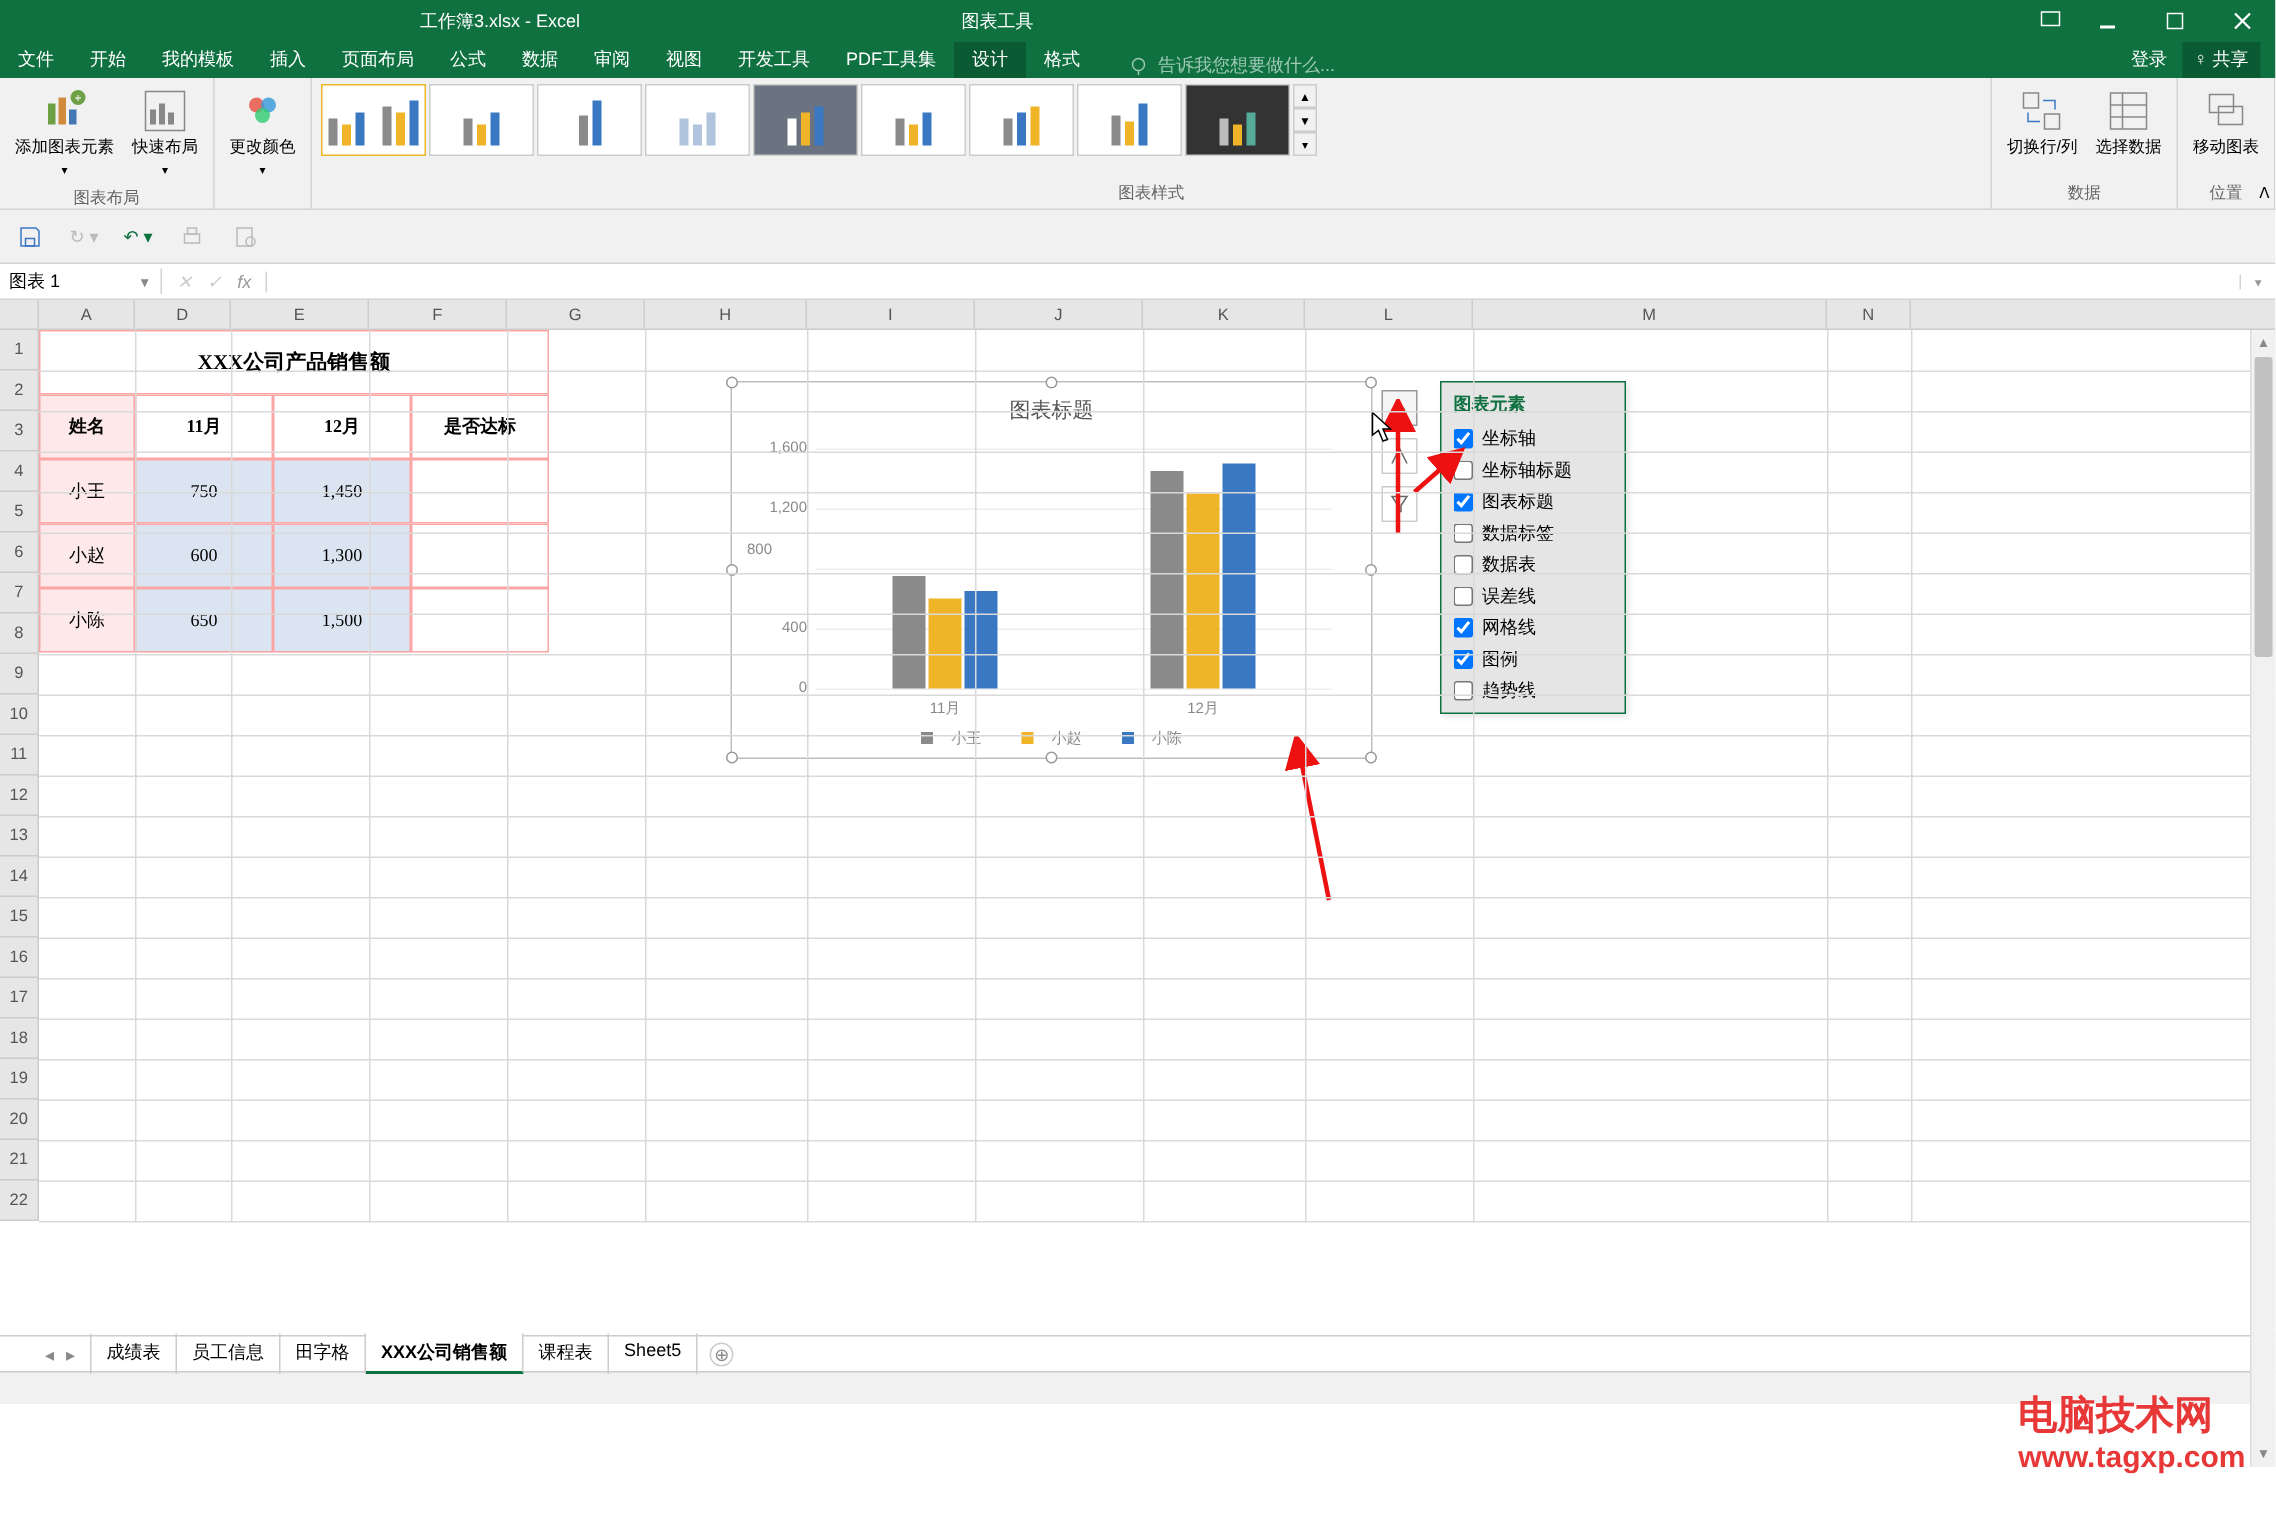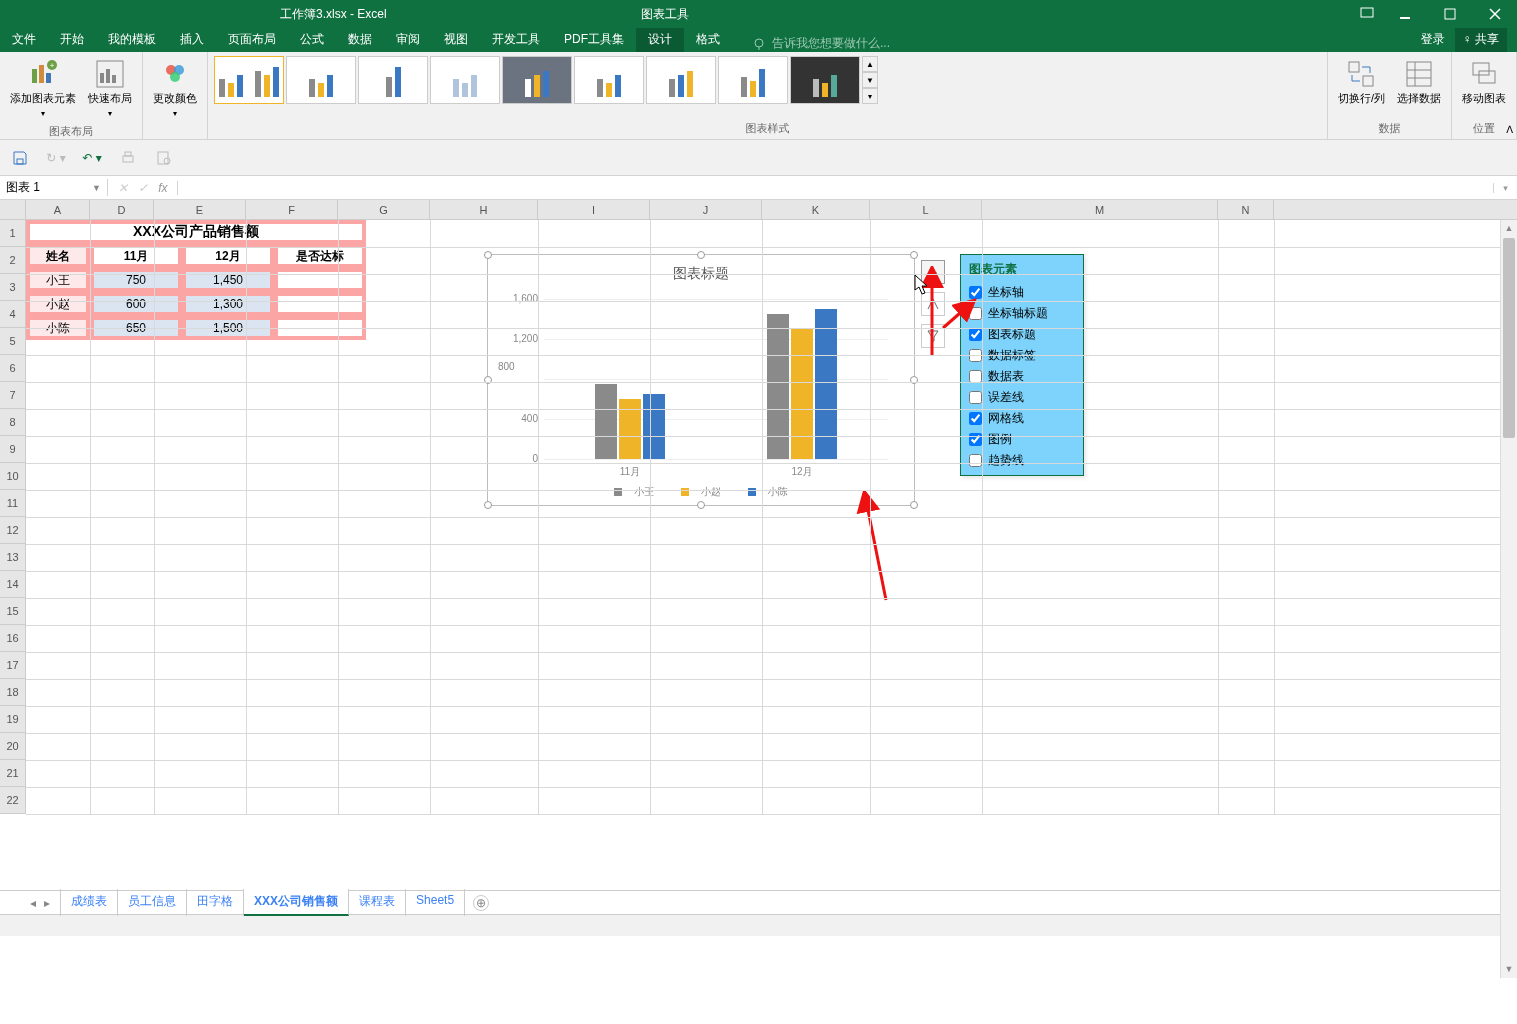--- a/index.html
+++ b/index.html
@@ -51,21 +51,21 @@
 .col-headers .ch { border-right: 1px solid #ccc; text-align: center; font-size: 11px; color: #555; line-height: 20px; }
 .rows { display: flex; }
 .row-headers { width: 26px; background: #e6e6e6; }
 .row-headers .rh { height: 27px; border-bottom: 1px solid #ccc; border-right: 1px solid #ccc; text-align: center; font-size: 11px; color: #555; line-height: 27px; }
 .cells { position: relative; flex: 1; }
 .gridline-v { position: absolute; top: 0; bottom: 0; border-left: 1px solid #d9d9d9; }
 .gridline-h { position: absolute; left: 0; right: 0; border-top: 1px solid #d9d9d9; }
 
 .data-table { position: absolute; left: 0; top: 0; }
 .data-table .tr { display: flex; }
-.data-table .td { border: 4px solid #fca5a5; display: flex; align-items: center; justify-content: center; height: 24px; background: #fff; font-size: 12px; }
+.data-table .td { border: 1px solid #fca5a5; display: flex; align-items: center; justify-content: center; height: 43px; background: #fff; font-size: 12px; font-family: Liberation Serif, serif; }
 .data-table .title-row .td { font-weight: bold; font-size: 14px; }
 .data-table .hdr .td { font-weight: bold; }
 .data-table .name-col { background: #fde9e9; }
 .data-table .m11-col { background: #dbe5f1; }
 .data-table .m12-col { background: #dbe5f1; }
 
 .chart-wrap { position: absolute; left: 461px; top: 34px; width: 428px; height: 252px; border: 1px solid #bdbdbd; background: #fff; }
 .chart-handle { position: absolute; width: 8px; height: 8px; background: #fff; border: 1px solid #999; border-radius: 50%; }
 .chart-wrap .title { text-align: center; padding: 10px 0 4px; color: #555; font-size: 14px; }
 .chart-wrap .plot { position: absolute; left: 56px; top: 44px; width: 344px; height: 160px; }
@@ -74,30 +74,30 @@
 .chart-wrap .bar { position: absolute; bottom: 0; width: 22px; }
 .chart-wrap .legend { position: absolute; bottom: 6px; left: 0; right: 0; text-align: center; font-size: 10px; color: #888; }
 .chart-wrap .legend span { margin: 0 6px; }
 .chart-wrap .sq { display: inline-block; width: 8px; height: 8px; margin-right: 3px; vertical-align: middle; }
 .chart-wrap .catlbl { position: absolute; font-size: 10px; color: #888; }
 
 .chart-side-btns { position: absolute; left: 895px; top: 40px; display: flex; flex-direction: column; gap: 8px; }
 .chart-side-btns .sbtn { width: 24px; height: 24px; border: 1px solid #ccc; background: #fff; display: flex; align-items: center; justify-content: center; cursor: pointer; color: #666; }
 .chart-side-btns .sbtn.plus { color: #0f7040; font-weight: bold; border-color: #999; background: #f5f5f5; }
 
-.elements-panel { position: absolute; left: 934px; top: 34px; width: 124px; border: 1px solid #0f7040; background: #7dd3fc; padding: 6px 8px 4px; box-shadow: 2px 2px 4px rgba(0,0,0,0.1); }
+.elements-panel { position: absolute; left: 934px; top: 34px; width: 124px; border: 1px solid #0f7040; background: #e5e5e5; padding: 6px 8px 4px; box-shadow: 2px 2px 4px rgba(0,0,0,0.1); }
 .elements-panel .ptitle { color: #0f7040; font-weight: bold; font-size: 12px; margin-bottom: 4px; }
 .elements-panel .row { display: flex; align-items: center; gap: 6px; padding: 2px 0; cursor: pointer; }
 .elements-panel input { cursor: pointer; }
 
 .arrow { position: absolute; pointer-events: none; }
 
 .sheet-tabs { height: 24px; border-top: 1px solid #ccc; background: #fff; display: flex; align-items: center; padding-left: 20px; gap: 0; font-size: 12px; }
 .sheet-tabs .nav { display: flex; gap: 8px; padding: 0 10px; color: #888; }
-.sheet-tabs .stab { padding: 4px 10px; border-right: 1px solid #ccc; cursor: pointer; color: #3b82f6; }
+.sheet-tabs .stab { padding: 4px 10px; border-right: 1px solid #ccc; cursor: pointer; color: #000000; }
 .sheet-tabs .stab:first-of-type { border-left: 1px solid #ccc; }
 .sheet-tabs .stab.active { background: #fff; border-bottom: 2px solid #0f7040; font-weight: bold; }
 .sheet-tabs .add { width: 24px; text-align: center; color: #888; cursor: pointer; border: 1px solid #ccc; border-radius: 50%; width: 16px; height: 16px; line-height: 14px; margin-left: 8px; }
 
 .statusbar { height: 22px; background: #f1f1f1; border-top: 1px solid #ccc; }
 
 .watermark { position: absolute; right: 20px; bottom: 40px; display: flex; align-items: center; gap: 12px; }
 .watermark .tag { background: #1a7fcf; color: #fff; font-weight: bold; font-size: 42px; padding: 8px 14px; border-radius: 6px; letter-spacing: 2px; }
 .watermark .txt { color: #e73737; font-weight: bold; text-align: left; }
 .watermark .txt .l1 { font-size: 26px; }
@@ -604,13 +604,17 @@
 
 <div class="statusbar"></div>
 
 <div class="vscroll">
   <div class="arr" style="top:0">▲</div>
   <div class="thumb"></div>
   <div class="arr" style="bottom:0">▼</div>
 </div>
 
 <div class="watermark">
+  <div class="txt">
+    <div class="l1">电脑技术网</div>
+    <div class="l2">www.tagxp.com</div>
+  </div>
 </div>
 
 </body></html>

